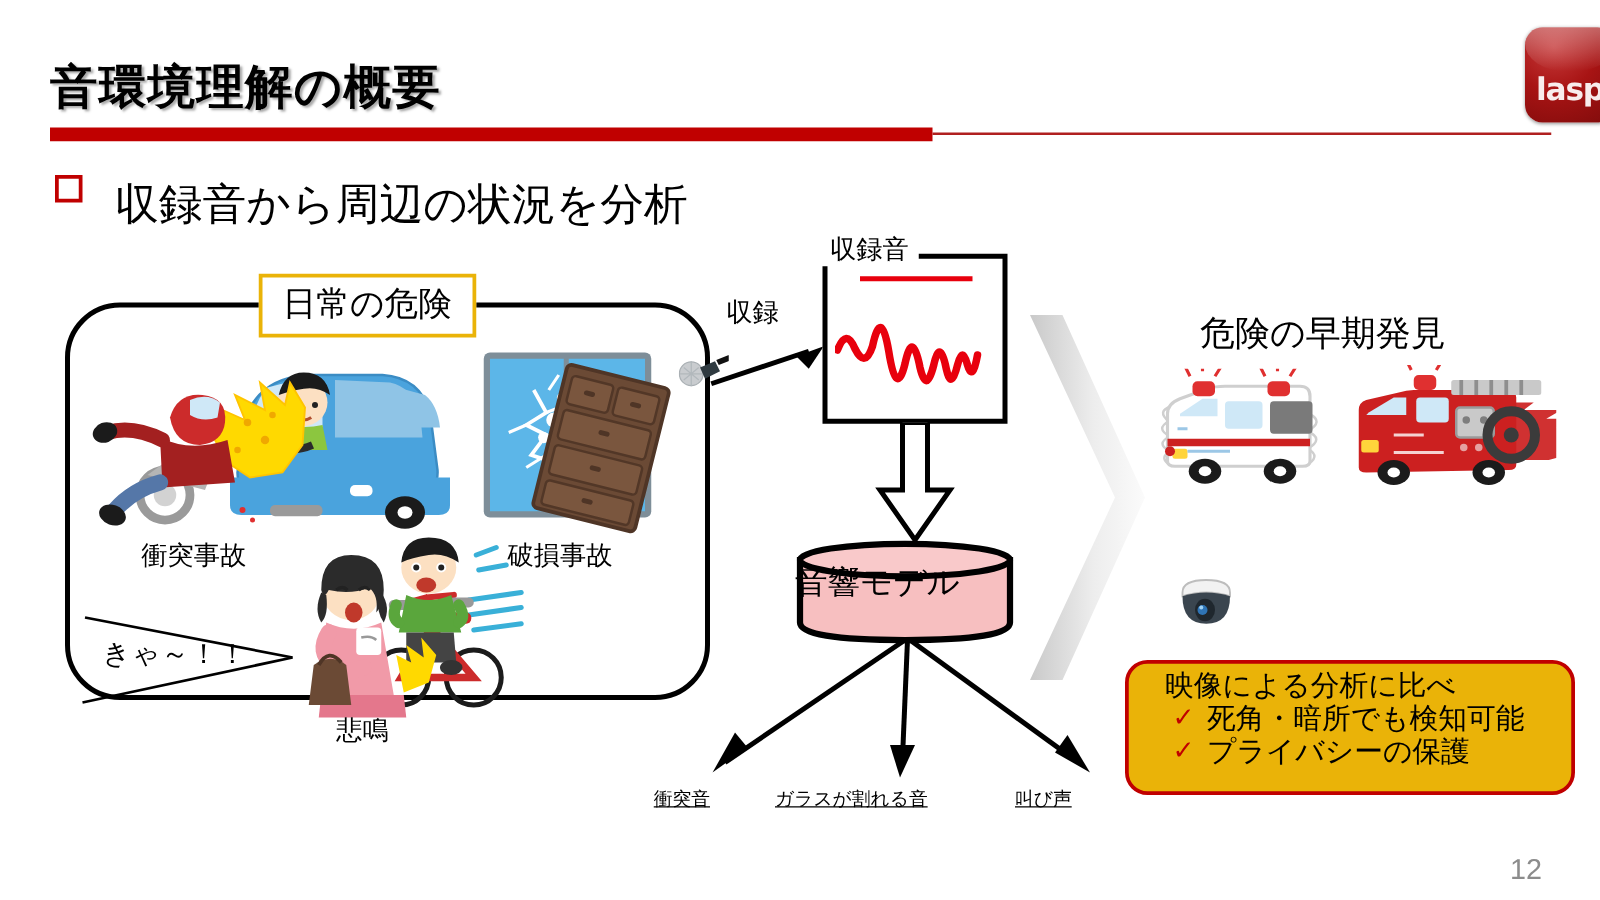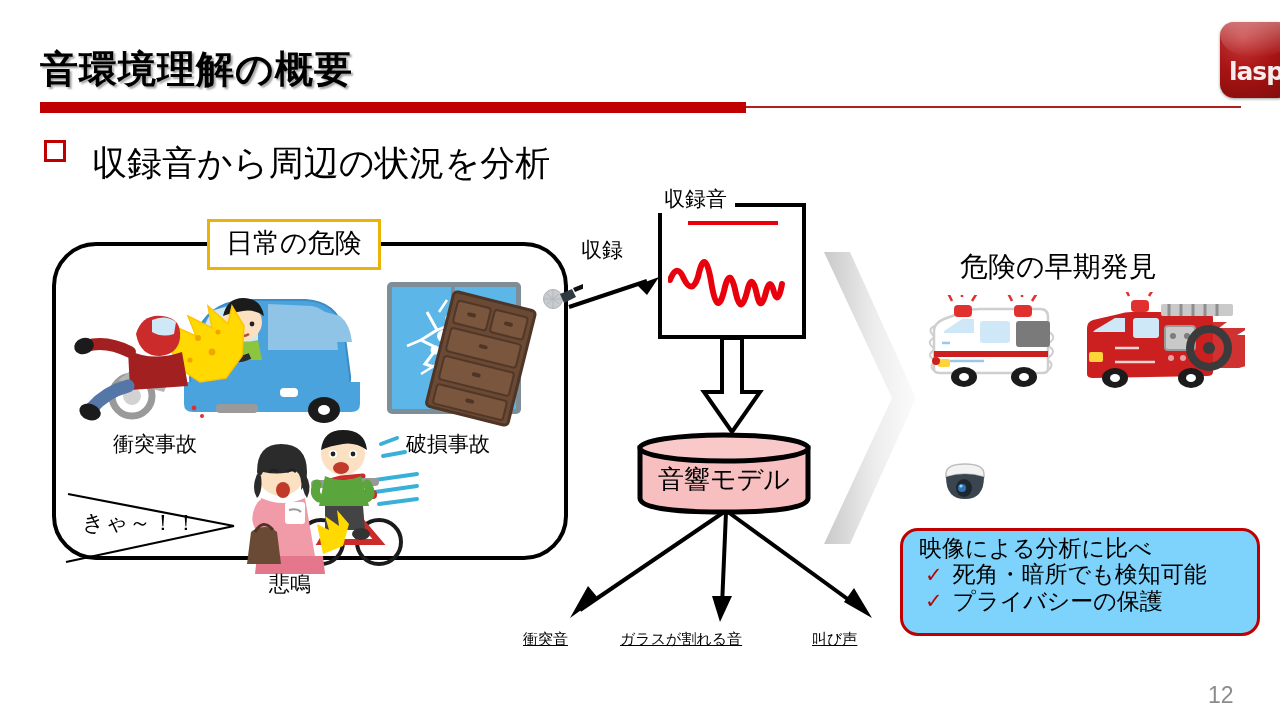--- a/index.html
+++ b/index.html
@@ -58,42 +58,42 @@
   #rec-box-title{left:656px;top:185px;background:#fff;padding:0 8px;font-size:21px;
       white-space:nowrap;z-index:3;}
   #rec-red-line{left:688px;top:221px;width:90px;height:4px;background:#e8000d;}
   #waveform{left:668px;top:240px;width:128px;height:78px;}
 
   
   #block-arrow{left:700px;top:338px;width:64px;height:96px;}
 
   
   #cylinder{left:636px;top:432px;width:176px;height:84px;}
-  #cyl-label{left:636px;top:462px;width:176px;text-align:center;font-size:26px;
+  #cyl-label{left:636px;top:448px;width:176px;text-align:left;font-size:26px;
       white-space:nowrap;z-index:3;}
 
   
   #fan-arrows{left:520px;top:508px;width:400px;height:120px;}
   .out-label{font-size:15px;white-space:nowrap;text-decoration:underline;}
   #out-collision{left:523px;top:630px;}
   #out-glass{left:620px;top:630px;}
   #out-scream{left:812px;top:630px;}
 
   
   #chevron{left:822px;top:252px;width:96px;height:292px;}
 
   
   #early-detect{left:960px;top:248px;font-size:28px;white-space:nowrap;}
   #ambulance{left:920px;top:295px;width:150px;height:96px;}
   #firetruck{left:1075px;top:292px;width:170px;height:100px;}
   #camera{left:942px;top:462px;width:46px;height:42px;}
 
   
   #adv-box{left:900px;top:528px;width:360px;height:108px;border:3px solid #c00000;
-      border-radius:18px;box-sizing:border-box;background:#7dd3fc;padding:4px 10px 0 16px;}
+      border-radius:18px;box-sizing:border-box;background:#eab308;padding:4px 10px 0 29px;}
   #adv-head{font-size:23px;white-space:nowrap;line-height:1.15;}
   .adv-item{display:flex;align-items:center;gap:10px;font-size:23px;
       white-space:nowrap;line-height:1.15;margin-left:6px;}
   .check{color:#c00000;font-size:21px;font-weight:bold;}
 
   
   #page-number{left:1208px;top:682px;font-size:23px;color:#8c8c8c;}
 </style>
 </head>
 <body>

